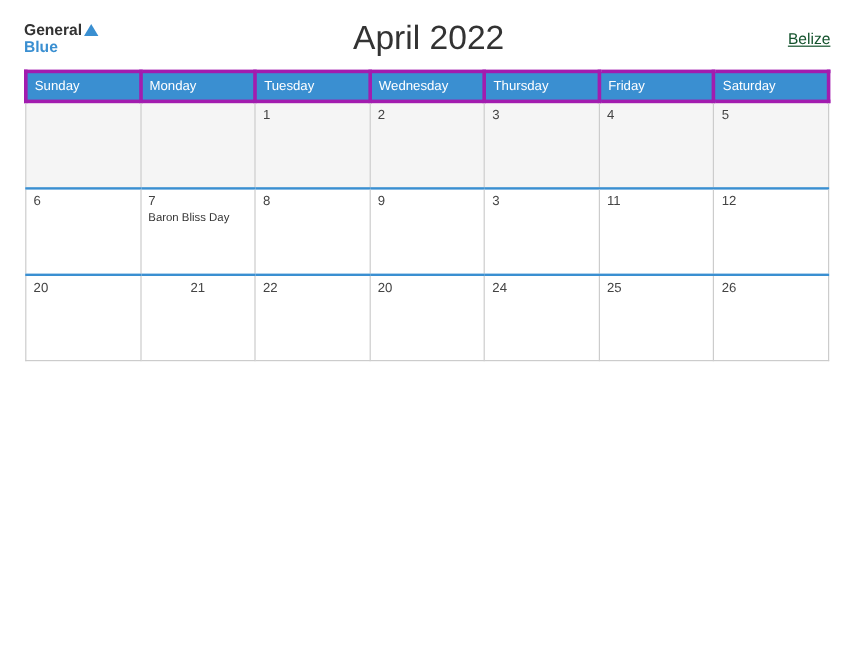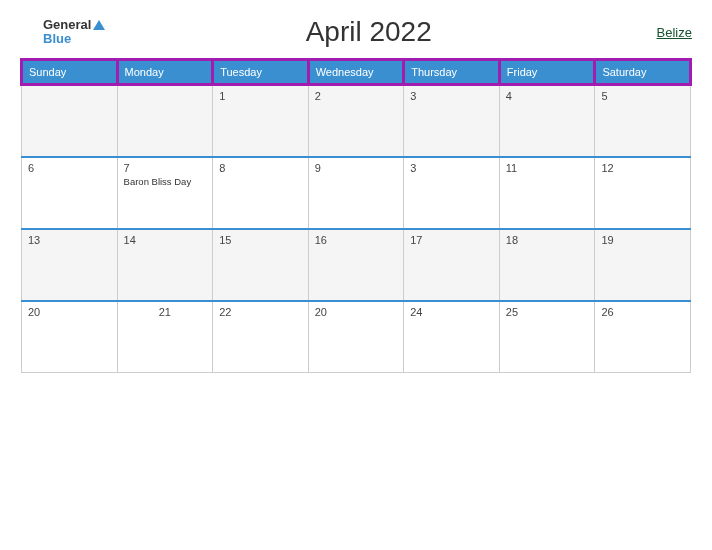--- a/index.html
+++ b/index.html
@@ -20,21 +20,20 @@
       display: flex;
       align-items: center;
       justify-content: space-between;
       margin-bottom: 10px;
     }
     .logo {
       display: flex;
       flex-direction: column;
       align-items: flex-start;
       line-height: 1.1;
-      margin-left: 23px;
     }
     .logo-general {
       font-size: 13px;
       font-weight: bold;
       color: #333;
     }
     .logo-blue {
       font-size: 13px;
       font-weight: bold;
       color: #3a8fd1;
@@ -177,43 +176,20 @@
             <span class="day-number">3</span>
           </td>
           <td style="background: rgb(255, 255, 255);">
             <span class="day-number">11</span>
           </td>
           <td style="background: rgb(255, 255, 255);">
             <span class="day-number">12</span>
           </td>
         </tr>
         <tr class="week-row">
-          <td style="background: rgb(245, 245, 245);">
-            <span class="day-number">13</span>
-          </td>
-          <td style="background: rgb(245, 245, 245);">
-            <span class="day-number">14</span>
-          </td>
-          <td style="background: rgb(245, 245, 245);">
-            <span class="day-number">15</span>
-          </td>
-          <td style="background: rgb(245, 245, 245);">
-            <span class="day-number">16</span>
-          </td>
-          <td style="background: rgb(245, 245, 245);">
-            <span class="day-number">17</span>
-          </td>
-          <td style="background: rgb(245, 245, 245);">
-            <span class="day-number">18</span>
-          </td>
-          <td style="background: rgb(245, 245, 245);">
-            <span class="day-number">19</span>
-          </td>
-        </tr>
-        <tr class="week-row">
           <td style="background: rgb(255, 255, 255);">
             <span class="day-number">20</span>
           </td>
           <td style="background: rgb(255, 255, 255); text-align: center;">
             <span class="day-number">21</span>
           </td>
           <td style="background: rgb(255, 255, 255);">
             <span class="day-number">22</span>
           </td>
           <td style="background: rgb(255, 255, 255);">

